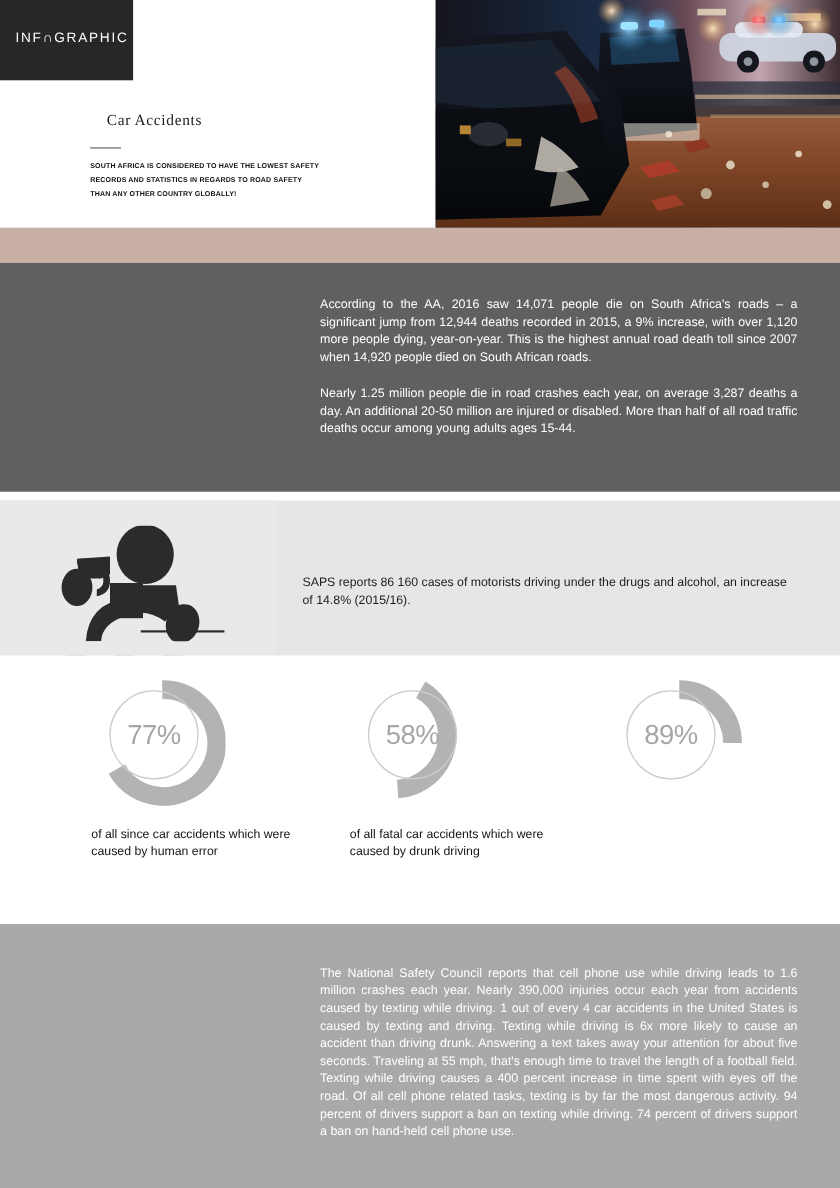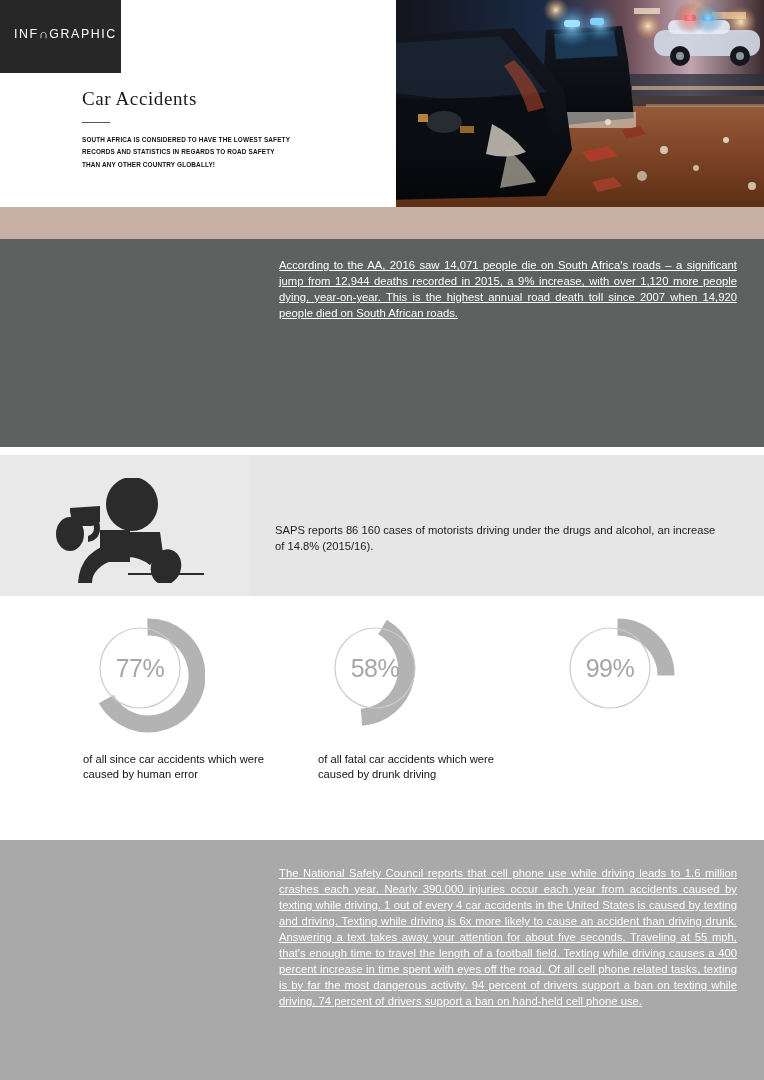--- a/index.html
+++ b/index.html
@@ -38,24 +38,24 @@
     font-weight: 400;
     white-space: nowrap;
   }
   .title-block {
     position: absolute;
     left: 82px; top: 88px;
     width: 290px;
   }
   .main-title {
     font-family: "Liberation Serif", serif;
-    font-size: 19px;
+    font-size: 14px;
     color: #1a1a1a;
     letter-spacing: 0.6px;
-    margin: 0;
+    margin: 15px;
     font-weight: 400;
   }
   .rule {
     width: 28px;
     height: 1px;
     background: #555;
     margin: 12px 0 11px 0;
   }
   .subtitle {
     font-size: 6.4px;
@@ -114,22 +114,21 @@
     left: 0; top: 840px;
     width: 764px; height: 240px;
     background: #a9a9a9;
   }
 
   
   .body-text {
     font-size: 11.3px;
     line-height: 1.42;
     text-align: justify;
-    margin: 0;
-    text-decoration: underline;
+    margin: 12px;
   }
   .dark-text { color: #ffffff; }
   .para-gap { margin-top: 17px; }
 
   .dark-copy {
     position: absolute;
     left: 279px; top: 18px;
     width: 458px;
   }
 
@@ -343,20 +342,21 @@
                L89 52 L88 61 L80 53 L72 61 L71 52 L60 55 L65 47 L54 43 L63 39
                L56 31 L67 32 L65 21 L75 27 Z" fill="#5e6160"></path>
       <path d="M74 48 L86 48 L86 66 L74 66 Z" fill="#5e6160"></path>
 
       <rect x="4" y="74" width="152" height="11" rx="5.5" fill="#ffffff"></rect>
     </svg>
   </div>
 
   <div class="dark-copy">
     <p class="body-text dark-text">According to the AA, 2016 saw 14,071 people die on South Africa's roads – a significant jump from 12,944 deaths recorded in 2015, a 9% increase, with over 1,120 more people dying, year-on-year. This is the highest annual road death toll since 2007 when 14,920 people died on South African roads.</p>
+    <p class="body-text dark-text para-gap">Nearly 1.25 million people die in road crashes each year, on average 3,287 deaths a day. An additional 20-50 million are injured or disabled. More than half of all road traffic deaths occur among young adults ages 15-44.</p>
   </div>
 
 </div>
 
 <div class="section-light">
   <div class="inner-left"></div>
 </div>
 
 <div class="icon-drunk">
   <svg width="160" height="105" viewBox="0 0 160 105">
@@ -409,21 +409,21 @@
     <div class="donut-caption">of all fatal car accidents which were caused by drunk driving</div>
   </div>
 
   <div class="donut-col c3">
     <div class="donut-wrap">
       <svg width="115" height="115" viewBox="0 0 115 115">
 
         <path d="M 57.5 9 A 48.5 48.5 0 0 1 106 57.5" fill="none" stroke="#b3b3b3" stroke-width="17" stroke-linecap="butt"></path>
         <circle cx="50" cy="50" r="40" fill="none" stroke="#cccccc" stroke-width="1.2"></circle>
       </svg>
-      <div class="donut-value">99%</div>
+      <div class="donut-value">89%</div>
     </div>
   </div>
 
 </div>
 
 <div class="section-bottom">
 
   <div class="bottom-copy">
     <p class="body-text dark-text">The National Safety Council reports that cell phone use while driving leads to 1.6 million crashes each year. Nearly 390,000 injuries occur each year from accidents caused by texting while driving. 1 out of every 4 car accidents in the United States is caused by texting and driving. Texting while driving is 6x more likely to cause an accident than driving drunk. Answering a text takes away your attention for about five seconds. Traveling at 55 mph, that's enough time to travel the length of a football field. Texting while driving causes a 400 percent increase in time spent with eyes off the road. Of all cell phone related tasks, texting is by far the most dangerous activity. 94 percent of drivers support a ban on texting while driving. 74 percent of drivers support a ban on hand-held cell phone use.</p>
   </div>

